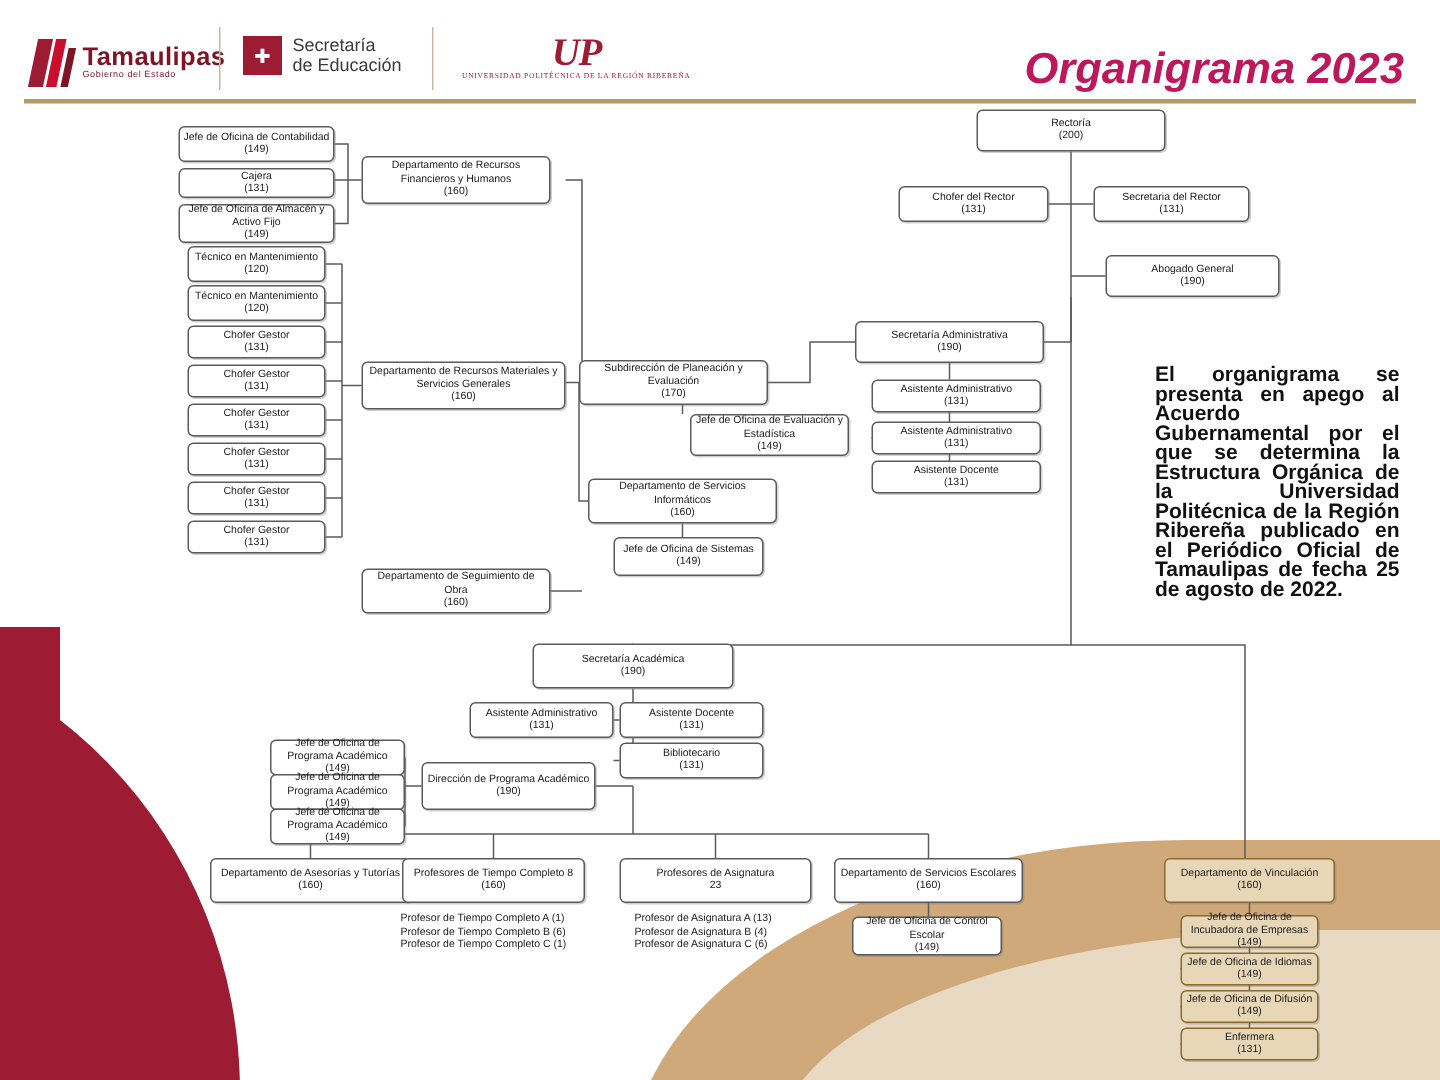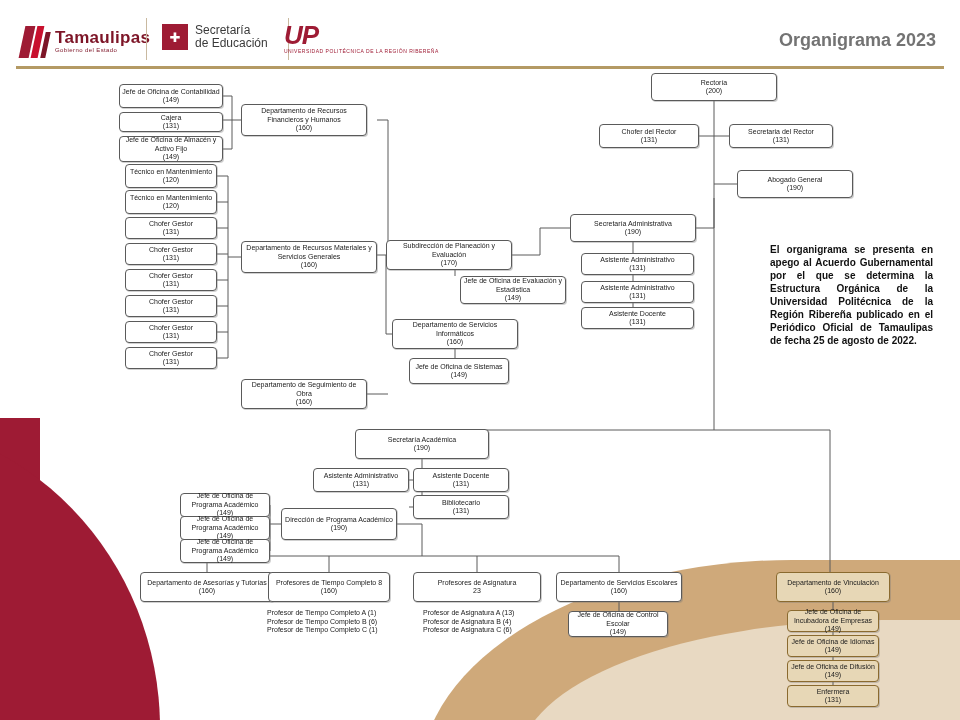--- a/index.html
+++ b/index.html
@@ -35,44 +35,44 @@
   .tam-mark .b3{position:absolute;left:21px;top:6px;width:5px;height:26px;background:#7d1527;transform:skewX(-12deg);}
   .tam-txt .t1{font-size:17px;font-weight:bold;color:#7d1527;letter-spacing:.3px;line-height:17px;}
   .tam-txt .t2{font-size:6px;color:#7d1527;letter-spacing:.4px;line-height:9px;}
   .divider-v{position:absolute;top:18px;width:1px;height:42px;background:#c9b9a0;}
   .logo-sep1{left:146px;}
   .logo-sep2{left:288px;}
   .logo-se{position:absolute;left:162px;top:24px;display:flex;align-items:center;gap:7px;}
   .se-badge{width:26px;height:26px;background:#9e1b34;display:flex;align-items:center;justify-content:center;color:#fff;font-size:13px;}
   .se-txt{font-size:12px;color:#3a3a3a;line-height:13px;}
   .se-txt b{font-weight:normal;}
-  .logo-up{position:absolute;left:284px;top:22px;text-align:left;}
+  .logo-up{position:absolute;left:308px;top:22px;text-align:center;font-family:Liberation Serif, serif;}
   .up-mark{font-size:26px;font-weight:bold;color:#9e1b34;font-style:italic;line-height:26px;letter-spacing:-1px;}
   .up-sub{font-size:5px;color:#9e1b34;letter-spacing:.5px;line-height:7px;}
   .title{
-    position:absolute;right:24px;top:30px;font-size:18px;font-weight:bold;color:#737373;
+    position:absolute;right:24px;top:30px;font-size:29px;font-weight:bold;color:#be185d;font-style:italic;
   }
   
   .chart{position:absolute;left:0;top:0;width:960px;height:720px;z-index:3;}
   .node{
     position:absolute;box-sizing:border-box;
     border:1px solid #5a5a5a;border-radius:4px;background:#ffffff;
     color:#1a1a1a;text-align:center;
     display:flex;flex-direction:column;align-items:center;justify-content:center;
     font-size:7px;line-height:8.5px;padding:1px 2px;
     box-shadow:1px 1px 0 rgba(120,120,120,.35);
   }
   .node .ttl{display:block;}
   .node .num{display:block;}
   .node.plain{border:none;box-shadow:none;background:transparent;text-align:left;align-items:flex-start;justify-content:flex-start;}
   .node.gold{border:1px solid #8a6a2f;background:#e7d7b6;}
   svg.links{position:absolute;left:0;top:0;width:960px;height:720px;z-index:2;}
   .note{
     position:absolute;left:770px;top:243px;width:163px;
-    font-size:10px;line-height:13px;color:#111;text-align:justify;font-weight:bold;z-index:6;
+    font-size:14px;line-height:13px;color:#111;text-align:justify;font-weight:bold;z-index:6;
   }
 </style>
 </head>
 <body>
 
 <div class="bg-layer">
   <div class="shape-tan"></div>
   <div class="shape-tan2"></div>
   <div class="shape-red-strip"></div>
   <div class="shape-red"></div>

